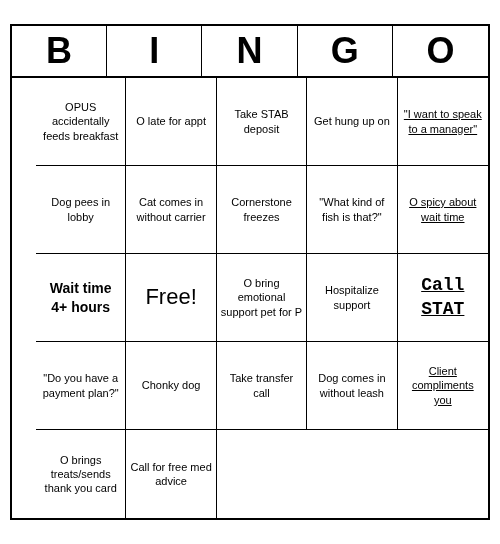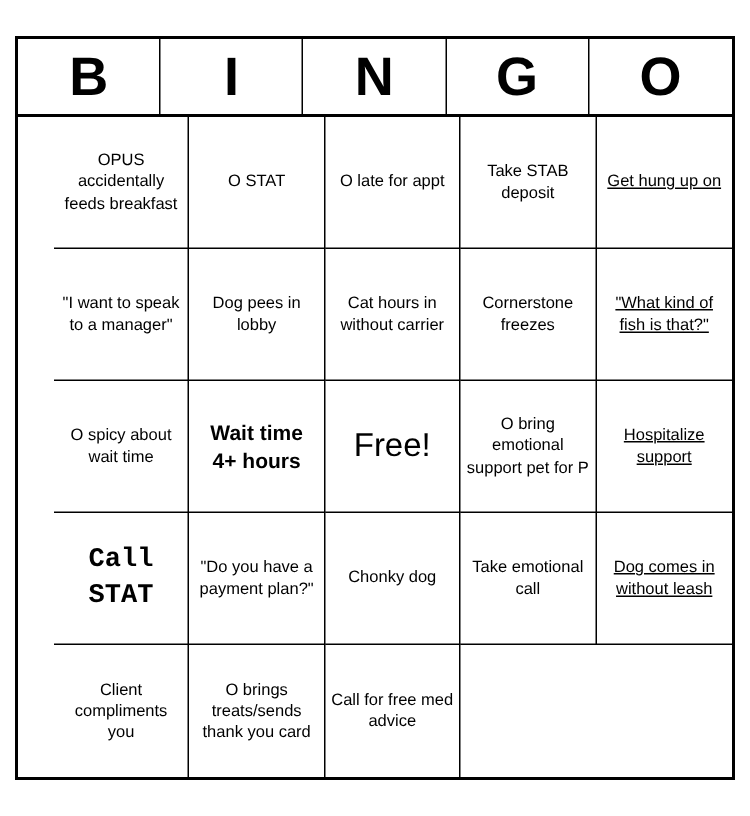--- a/index.html
+++ b/index.html
@@ -77,36 +77,35 @@
 <div class="bingo-card">
   <div class="bingo-header">
   <div class="bingo-header-cell">B</div>
       <div class="bingo-header-cell">I</div>
       <div class="bingo-header-cell">N</div>
       <div class="bingo-header-cell">G</div>
       <div class="bingo-header-cell">O</div>
     </div>
   <div class="bingo-grid">
   <div class="bingo-cell">OPUS accidentally feeds breakfast</div>
-      <div class="bingo-cell">O STAT</div>
       <div class="bingo-cell">O late for appt</div>
       <div class="bingo-cell">Take STAB deposit</div>
       <div class="bingo-cell">Get hung up on</div>
       <div class="bingo-cell">"I want to speak to a manager"</div>
       <div class="bingo-cell">Dog pees in lobby</div>
-      <div class="bingo-cell">Cat hours in without carrier</div>
+      <div class="bingo-cell">Cat comes in without carrier</div>
       <div class="bingo-cell">Cornerstone freezes</div>
       <div class="bingo-cell">"What kind of fish is that?"</div>
       <div class="bingo-cell">O spicy about wait time</div>
       <div class="bingo-cell bold">Wait time 4+ hours</div>
       <div class="bingo-cell free">Free!</div>
       <div class="bingo-cell">O bring emotional support pet for P</div>
       <div class="bingo-cell">Hospitalize support</div>
       <div class="bingo-cell large-bold">Call STAT</div>
       <div class="bingo-cell">"Do you have a payment plan?"</div>
       <div class="bingo-cell">Chonky dog</div>
-      <div class="bingo-cell">Take emotional call</div>
+      <div class="bingo-cell">Take transfer call</div>
       <div class="bingo-cell">Dog comes in without leash</div>
       <div class="bingo-cell">Client compliments you</div>
       <div class="bingo-cell">O brings treats/sends thank you card</div>
       <div class="bingo-cell">Call for free med advice</div>
     </div>
 </div>
 
 </body></html>

